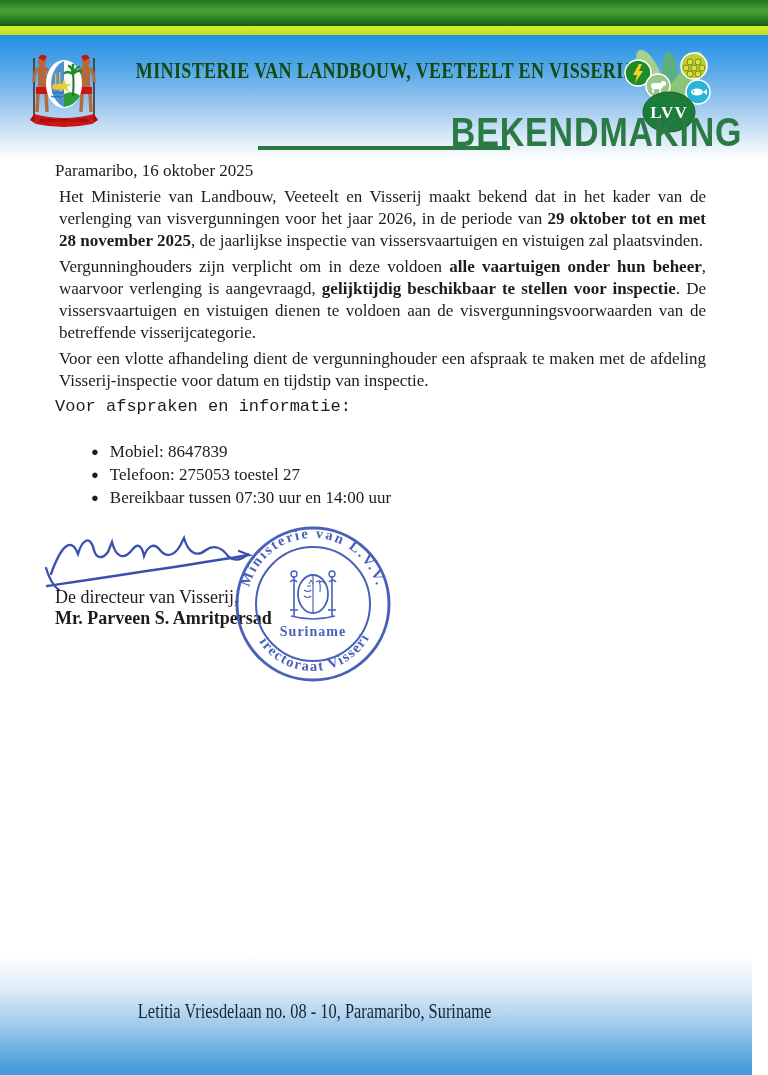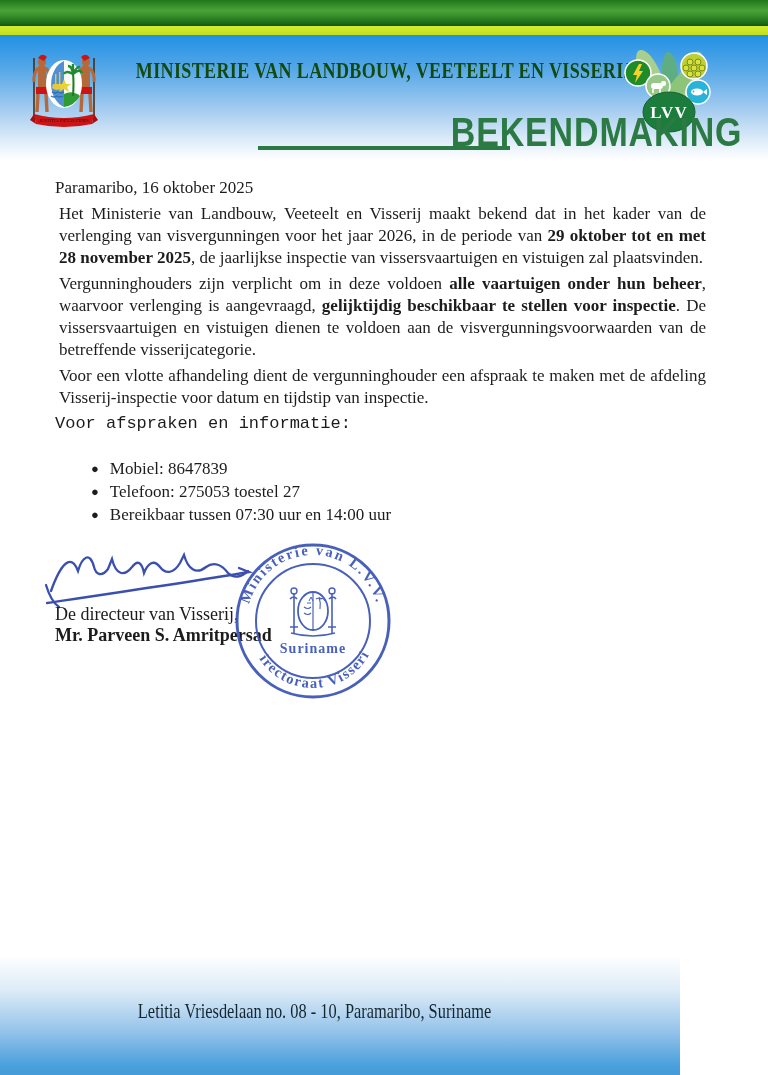--- a/index.html
+++ b/index.html
@@ -25,38 +25,38 @@
   .doc-title-wrap { position:absolute; left:0; right:0; top:110px; text-align:right; }
   .doc-title {
     display:inline-block; font-family:"Liberation Sans", sans-serif; font-weight:bold;
     font-size:40px; color:#2b7a44; transform:scaleX(0.85); transform-origin:50% 50%;
     letter-spacing:1px; white-space:nowrap;
   }
   .title-underline { position:absolute; left:50%; transform:translateX(-50%); top:146px; width:252px; height:4px; background:#2b7a44; }
   
   .body-content { position:absolute; top:160px; left:0; right:0; padding:0 58px 0 55px; font-size:17px; line-height:22px; }
   .body-content p { margin:4px; text-align:justify; }
-  .dateline { margin-top:17px; }
+  .dateline { }
   .p1 { margin-top:45px; }
   .p2 { margin-top:11px; }
   .p3 { margin-top:10px; }
   .contact-heading { margin-top:4px;font-family:Liberation Mono, monospace; }
   .contact-list { list-style:none; margin:23px 0 0 0; padding:0 0 0 36px; }
   .contact-list li { display:flex; align-items:baseline; line-height:22px; }
   .contact-list li::before { content:"●"; font-size:13px; margin-right:11px; position:relative; top:-1px; }
   b { font-weight:bold; }
   
   .signature-block { position:relative; margin-top:10px; height:190px; }
   .signature-svg { position:absolute; left:-12px; top:4px; width:212px; height:74px; }
   .sig-role { position:absolute; left:0; top:66px; font-size:18px; }
   .sig-name { position:absolute; left:0; top:87px; font-size:18px; font-weight:bold; }
   .stamp-svg { position:absolute; left:178px; top:4px; width:160px; height:160px; opacity:0.93; }
   
   .footer {
-    position:absolute; left:0; bottom:0; width:680px; height:120px;
+    position:absolute; left:0; bottom:0; width:752px; height:120px;
     background:linear-gradient(180deg,#ffffff 0%,#dcebf7 30%,#8fc0e9 66%,#4aa0dd 92%,#459ad8 100%);
   }
   .footer .line { position:absolute; color:#16262e; font-size:21px; text-align:center; }
   .footer-address { left:88px; width:390px; top:44px; }
   .footer-phone   { left:502px; width:190px; top:44px; }
   .footer-website { left:0; right:0; top:72px; }
   .condensed { display:inline-block; transform:scaleX(0.78); transform-origin:50% 50%; white-space:nowrap; }
 </style>
 </head>
 <body>

